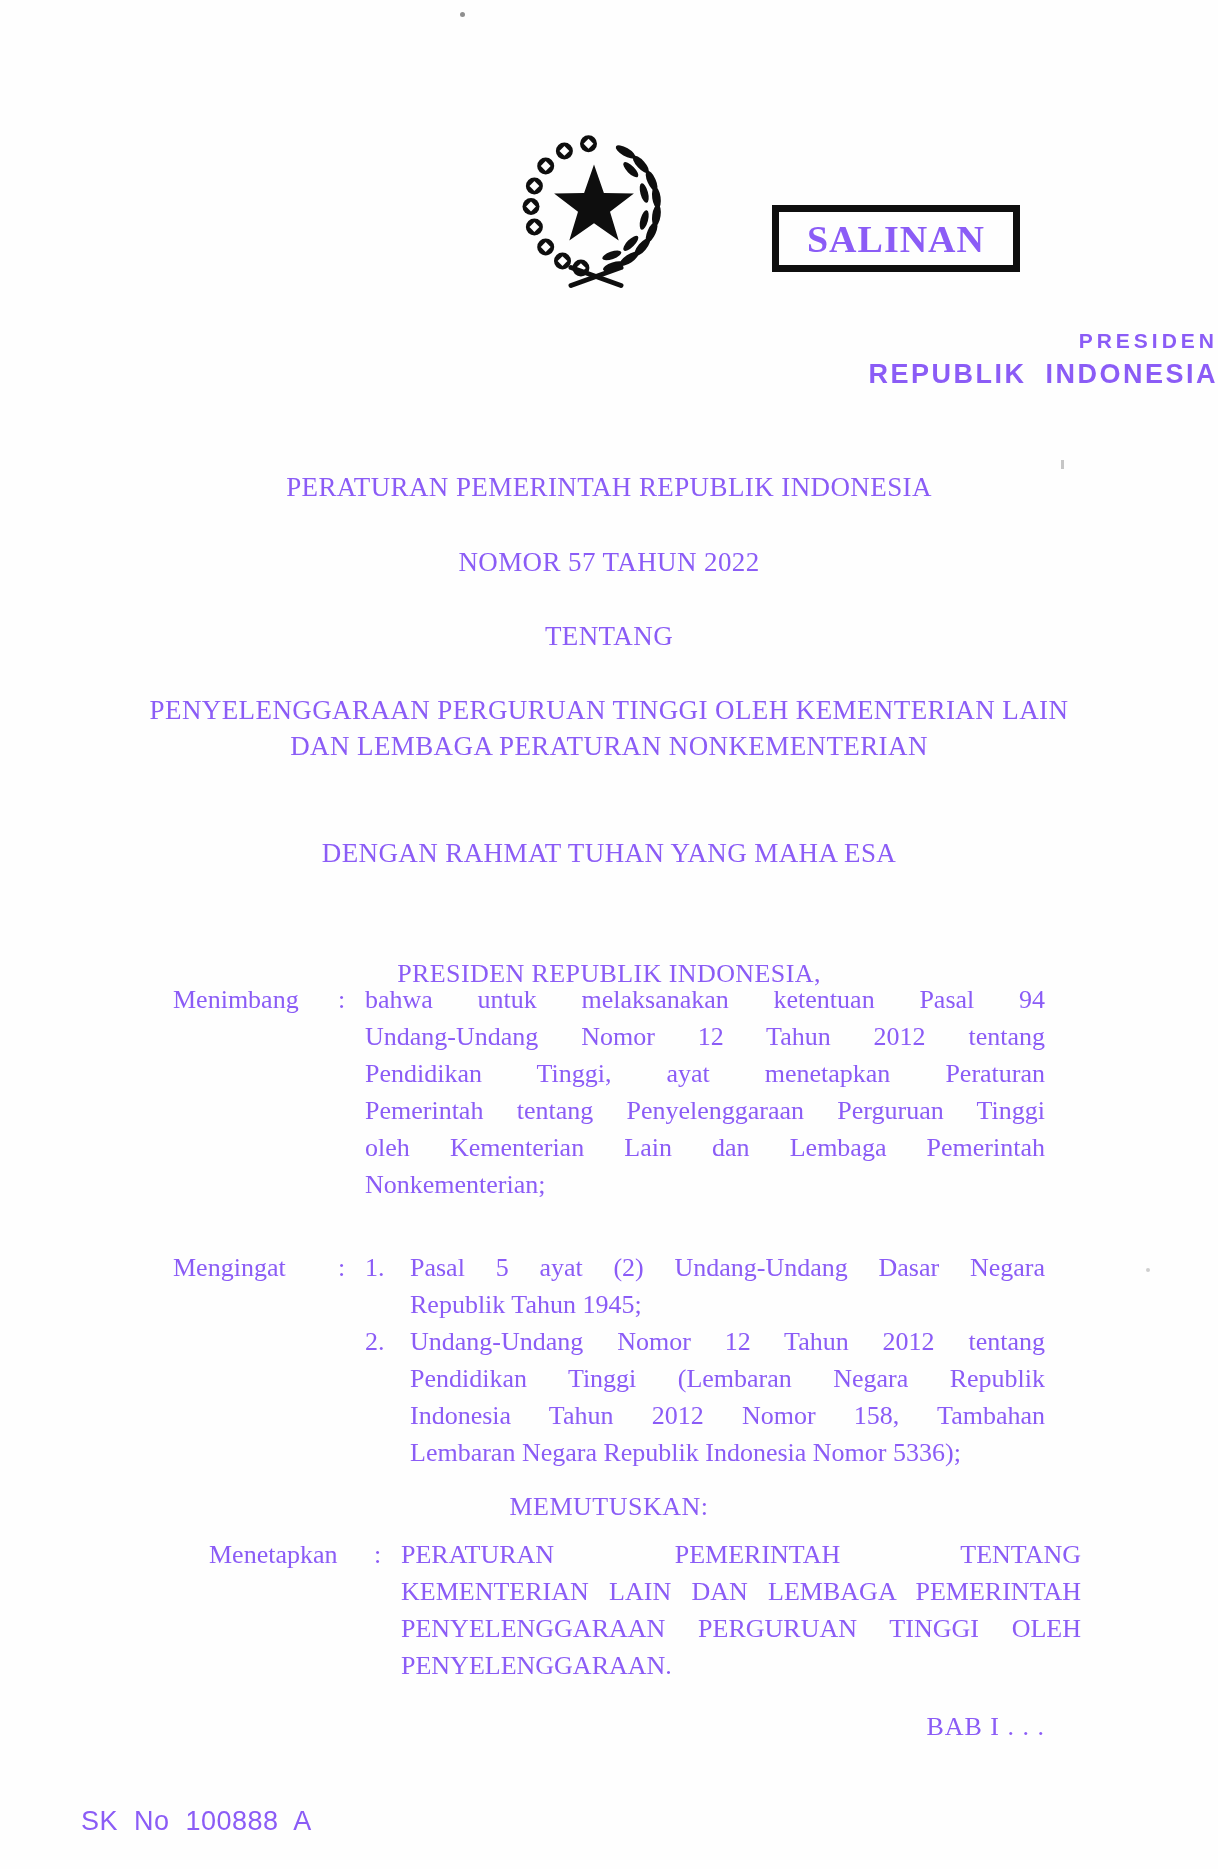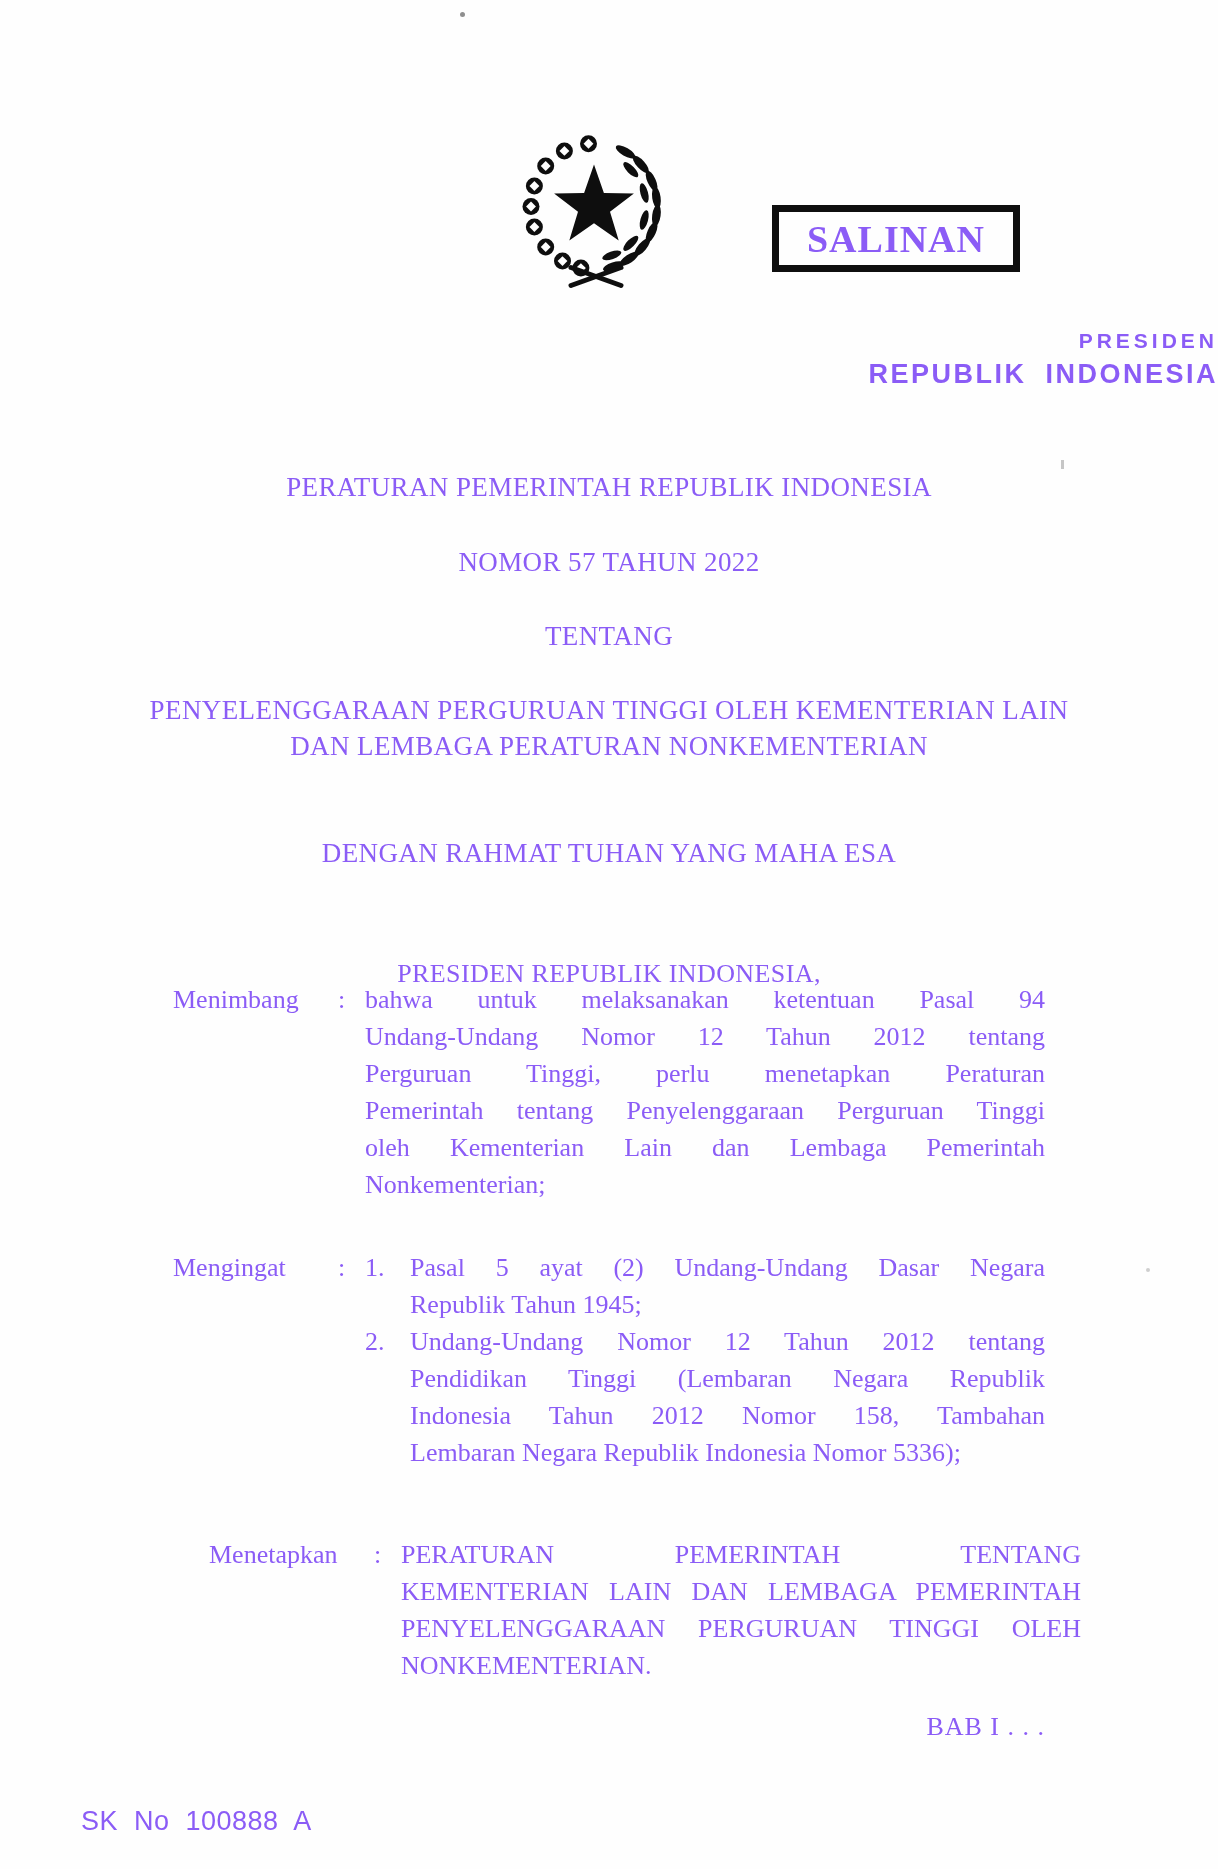--- a/index.html
+++ b/index.html
@@ -155,21 +155,21 @@
   <div class="center-line t-subj2">DAN LEMBAGA PERATURAN NONKEMENTERIAN</div>
   <div class="center-line t-invoc">DENGAN RAHMAT TUHAN YANG MAHA ESA</div>
   <div class="center-line t-authority">PRESIDEN REPUBLIK INDONESIA,</div>
 
   <div class="clause c-menimbang">
     <div class="label">Menimbang</div>
     <div class="colon">:</div>
     <div>
       <div class="jline">bahwa untuk melaksanakan ketentuan Pasal 94</div>
       <div class="jline">Undang-Undang Nomor 12 Tahun 2012 tentang</div>
-      <div class="jline">Perguruan Tinggi, perlu menetapkan Peraturan</div>
+      <div class="jline">Pendidikan Tinggi, ayat menetapkan Peraturan</div>
       <div class="jline">Pemerintah tentang Penyelenggaraan Perguruan Tinggi</div>
       <div class="jline">oleh Kementerian Lain dan Lembaga Pemerintah</div>
       <div class="lline">Nonkementerian;</div>
     </div>
   </div>
 
   <div class="clause c-mengingat">
     <div class="label">Mengingat</div>
     <div class="colon">:</div>
     <div>
@@ -185,29 +185,30 @@
         <div>
           <div class="jline">Undang-Undang Nomor 12 Tahun 2012 tentang</div>
           <div class="jline">Pendidikan Tinggi (Lembaran Negara Republik</div>
           <div class="jline">Indonesia Tahun 2012 Nomor 158, Tambahan</div>
           <div class="lline">Lembaran Negara Republik Indonesia Nomor 5336);</div>
         </div>
       </div>
     </div>
   </div>
 
+  <div class="memutuskan">MEMUTUSKAN:</div>
 
   <div class="clause c-menetapkan">
     <div class="label">Menetapkan</div>
     <div class="colon">:</div>
     <div>
       <div class="jline">PERATURAN PEMERINTAH TENTANG</div>
       <div class="jline">KEMENTERIAN LAIN DAN LEMBAGA PEMERINTAH</div>
       <div class="jline">PENYELENGGARAAN PERGURUAN TINGGI OLEH</div>
-      <div class="lline">NONKEMENTERIAN.</div>
+      <div class="lline">PENYELENGGARAAN.</div>
     </div>
   </div>
 
   <div class="bab">BAB I . . .</div>
 
   <div class="sk-footer">SK No 100888 A</div>
 
 </div>
 
 </body></html>

